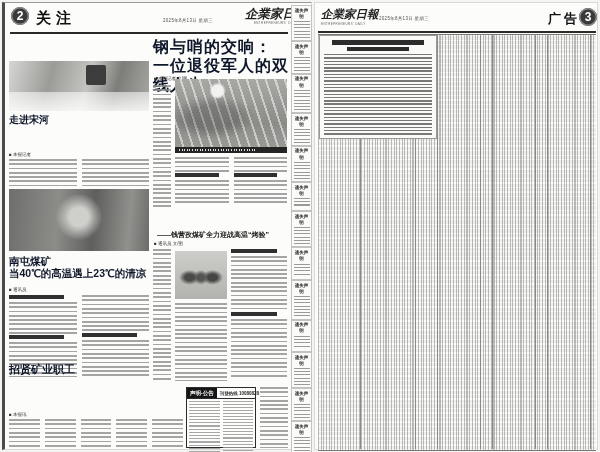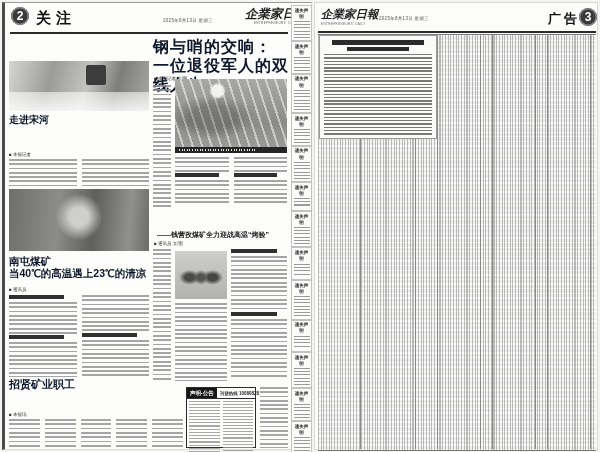--- a/index.html
+++ b/index.html
@@ -123,21 +123,21 @@
         <div class="sh"></div>
         <div class="gk" style="height:35px;"></div>
       </div>
       <div>
         <div class="gk" style="height:38px;"></div>
         <div class="sh"></div>
         <div class="gk" style="height:39px;"></div>
       </div>
     </div>
 
-    <div class="abs hl hl-c" style="left:4px;top:375px;width:160px;">
+    <div class="abs hl hl-c" style="left:4px;top:360px;width:160px;">
       <div>招贤矿业职工</div>
     </div>
     <div class="abs byline" style="left:4px;top:409px;">■ 本报讯</div>
     <div class="abs cols" style="left:4px;top:416px;width:174px;">
       <div class="gk" style="height:29px;"></div>
       <div class="gk" style="height:29px;"></div>
       <div class="gk" style="height:29px;"></div>
       <div class="gk" style="height:29px;"></div>
       <div class="gk" style="height:29px;"></div>
     </div>

